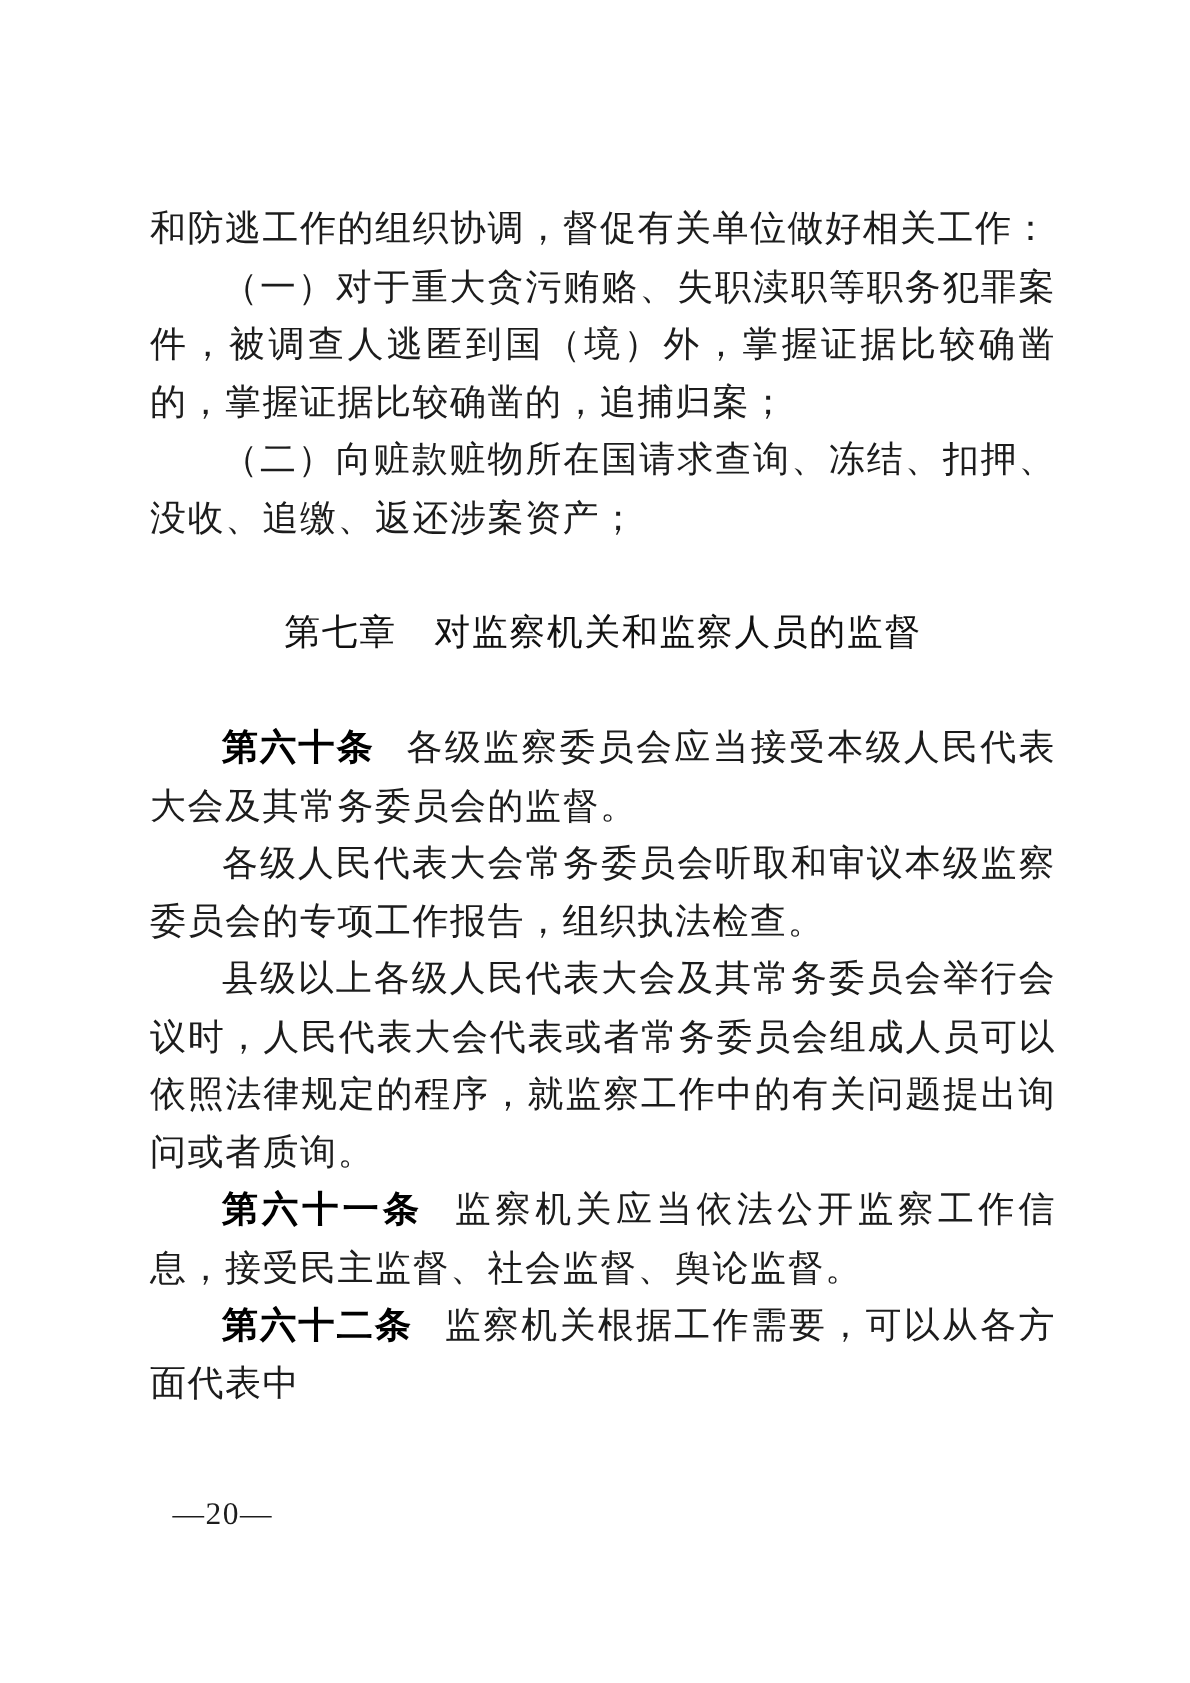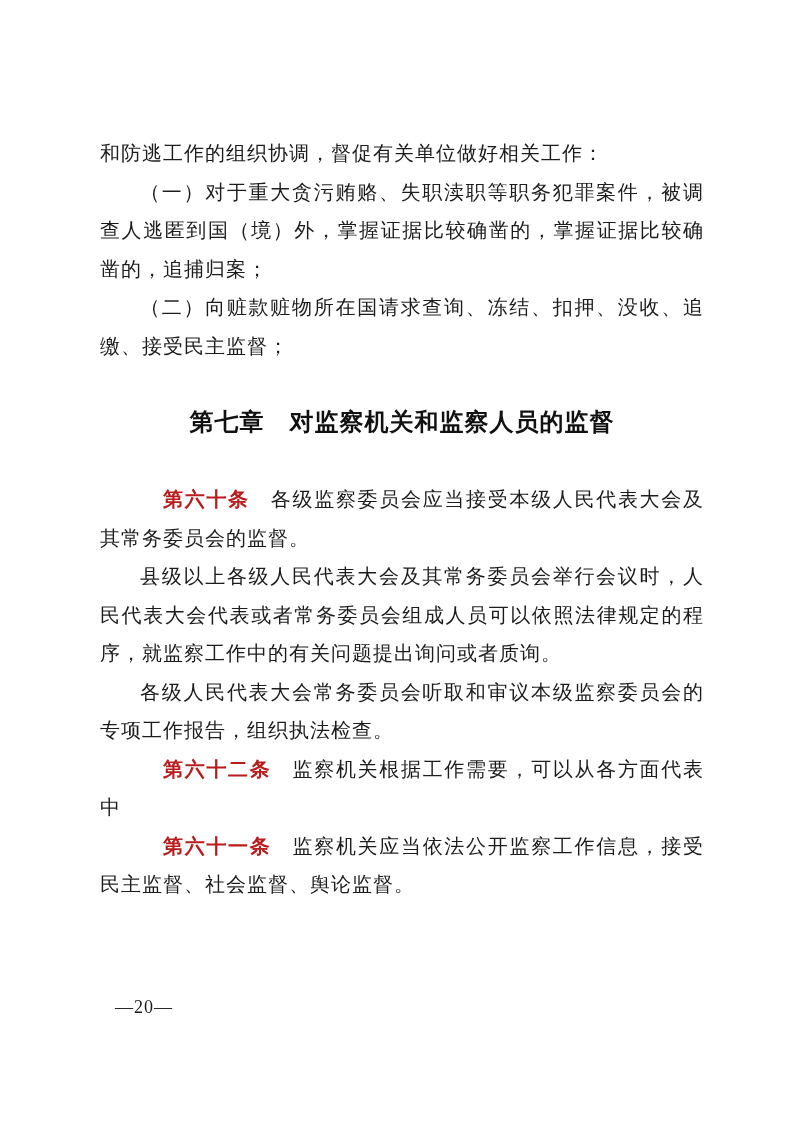--- a/index.html
+++ b/index.html
@@ -21,84 +21,83 @@
     background: #ffffff;
   }
   .page-content {
     position: absolute;
     left: 100px;
     top: 134px;
     width: 604px;
   }
   .para {
     margin: 0;
-    font-size: 20px;
+    font-size: 24px;
     line-height: 38.5px;
     text-align: justify;
     text-justify: inter-ideograph;
     letter-spacing: 1px;
   }
   .indent {
     text-indent: 2em;
   }
   .chapter-heading {
     margin: 37px 0 38px 0;
     font-family: "Liberation Sans", "DejaVu Sans", sans-serif;
-    font-weight: bold;
+    font-weight: normal;
     font-size: 24px;
     line-height: 40px;
     text-align: center;
     letter-spacing: 1px;
     color: #111111;
   }
   .article-label {
     font-family: "Liberation Sans", "DejaVu Sans", sans-serif;
     font-weight: bold;
-    color: #b91c1c;
+    color: #000000;
     margin-right: 21px;
-    margin-left: 23px;
   }
   .page-number {
     position: absolute;
     left: 115px;
     top: 997px;
-    font-size: 18px;
+    font-size: 21px;
     letter-spacing: 1px;
     color: #1c1c1c;
   }
 </style>
 </head>
 <body>
 
 <div class="page">
 
   <div class="page-content">
 
     <p class="para">和防逃工作的组织协调，督促有关单位做好相关工作：</p>
 
     <p class="para indent">（一）对于重大贪污贿赂、失职渎职等职务犯罪案件，被调查人逃匿到国（境）外，掌握证据比较确凿的，掌握证据比较确凿的，追捕归案；</p>
 
-    <p class="para indent">（二）向赃款赃物所在国请求查询、冻结、扣押、没收、追缴、接受民主监督；</p>
+    <p class="para indent">（二）向赃款赃物所在国请求查询、冻结、扣押、没收、追缴、返还涉案资产；</p>
 
 
     <h2 class="chapter-heading">第七章　对监察机关和监察人员的监督</h2>
 
     <p class="para indent">
       <span class="article-label">第六十条</span><span>各级监察委员会应当接受本级人民代表大会及其常务委员会的监督。</span>
     </p>
 
+    <p class="para indent">各级人民代表大会常务委员会听取和审议本级监察委员会的专项工作报告，组织执法检查。</p>
+
     <p class="para indent">县级以上各级人民代表大会及其常务委员会举行会议时，人民代表大会代表或者常务委员会组成人员可以依照法律规定的程序，就监察工作中的有关问题提出询问或者质询。</p>
 
-    <p class="para indent">各级人民代表大会常务委员会听取和审议本级监察委员会的专项工作报告，组织执法检查。</p>
+    <p class="para indent">
+      <span class="article-label">第六十一条</span><span>监察机关应当依法公开监察工作信息，接受民主监督、社会监督、舆论监督。</span>
+    </p>
 
     <p class="para indent">
       <span class="article-label">第六十二条</span><span>监察机关根据工作需要，可以从各方面代表中</span>
-    </p>
-
-    <p class="para indent">
-      <span class="article-label">第六十一条</span><span>监察机关应当依法公开监察工作信息，接受民主监督、社会监督、舆论监督。</span>
     </p>
 
   </div>
 
   <div class="page-number">—20—</div>
 
 </div>
 
 </body></html>

